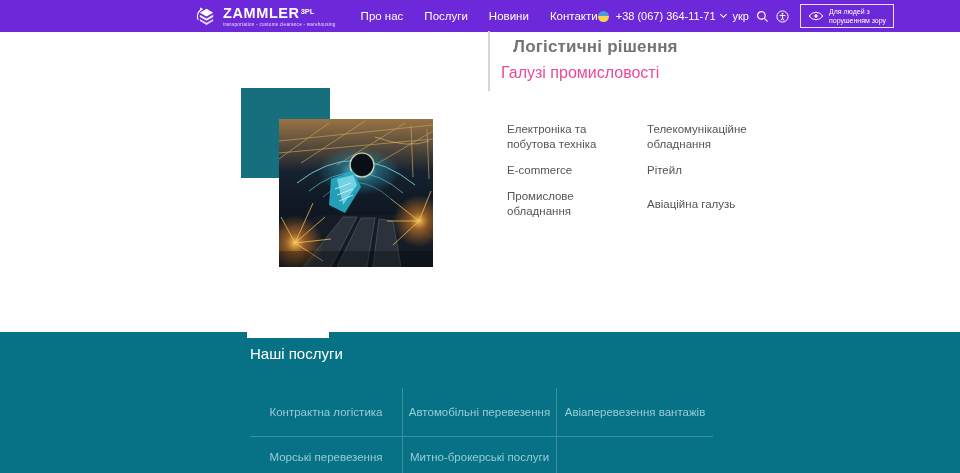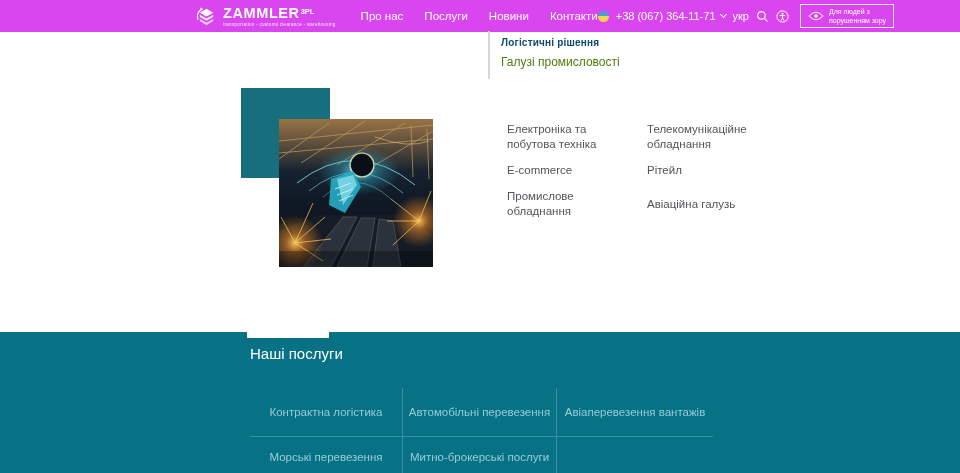--- a/index.html
+++ b/index.html
@@ -1,21 +1,21 @@
 <!DOCTYPE html>
 <html><head>
 <meta charset="utf-8">
 <style>
   * { margin:0; padding:0; box-sizing:border-box; }
   html,body { background:#e8e8e8; }
   body { font-family:"Liberation Sans", sans-serif; }
   .page { position:relative; width:960px; height:473px; background:#ffffff; overflow:hidden; margin:0 auto; }
 
   
-  .header { position:absolute; top:0; left:0; right:0; height:32px; background:#d946ef;
+  .header { position:absolute; top:0; left:0; right:0; height:32px; background:#6d28d9;
             display:flex; align-items:center; padding:0 205px 0 196px; color:#fff; }
   .logo { display:flex; align-items:center; gap:6px; cursor:pointer; }
   .logo-icon svg { display:block; }
   .logo-text { line-height:1; }
   .logo-name { font-size:14.5px; font-weight:bold; letter-spacing:.6px; }
   .logo-sup { font-size:7.5px; font-weight:bold; vertical-align:4px; margin-left:1px; }
   .logo-tagline { font-size:4.6px; letter-spacing:.25px; margin-top:2px; opacity:.85; white-space:nowrap; }
 
   .nav { display:flex; gap:21px; margin-left:25px; margin-right:auto; font-size:11.5px; }
   .nav a { color:#ffffff; text-decoration:none; white-space:nowrap; }
@@ -28,22 +28,22 @@
           transform:rotate(45deg); margin-top:-3px; }
   .lang { color:#fff; text-decoration:none; }
   .hicon { display:flex; align-items:center; cursor:pointer; }
   .vision-btn { display:flex; align-items:center; gap:5px; border:1px solid rgba(255,255,255,.85);
                 padding:2px 7px; font-size:7px; line-height:1.35; background:transparent; color:#fff;
                 margin-left:4px; cursor:pointer; text-align:left; font-family:inherit; }
 
   
   .heading-block { position:absolute; left:488px; top:31px; border-left:2px solid #d6d6d6;
                    padding:6px 0 9px 11px; }
-  .page-title { font-size:10px; font-weight:bold; color:#0c4a6e; letter-spacing:.2px; }
-  .page-sub { font-size:12px; color:#4d7c0f; text-decoration:none; display:inline-block; margin-top:7px; }
+  .page-title { font-size:17px; font-weight:bold; color:#737373; letter-spacing:.2px;margin-left:12px; }
+  .page-sub { font-size:16px; color:#ec4899; text-decoration:none; display:inline-block; margin-top:7px; }
 
   .accent-square { position:absolute; left:241px; top:88px; width:89px; height:90px; background:#176e7d; }
   .hero-photo { position:absolute; left:279px; top:119px; width:154px; height:148px; }
   .hero-photo svg { display:block; width:100%; height:100%; }
 
   .industries { position:absolute; left:490px; top:122px; display:grid;
                 grid-template-columns:132px 122px; column-gap:8px; row-gap:11px; align-items:center; }
   .industries a { font-size:11.5px; line-height:15px; color:#515558; text-decoration:none; display:block;margin-left:17px; }
 
   

